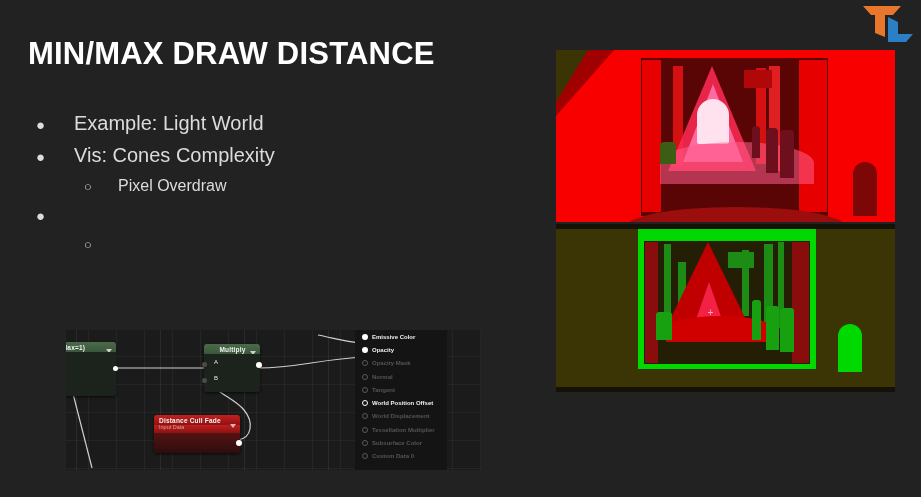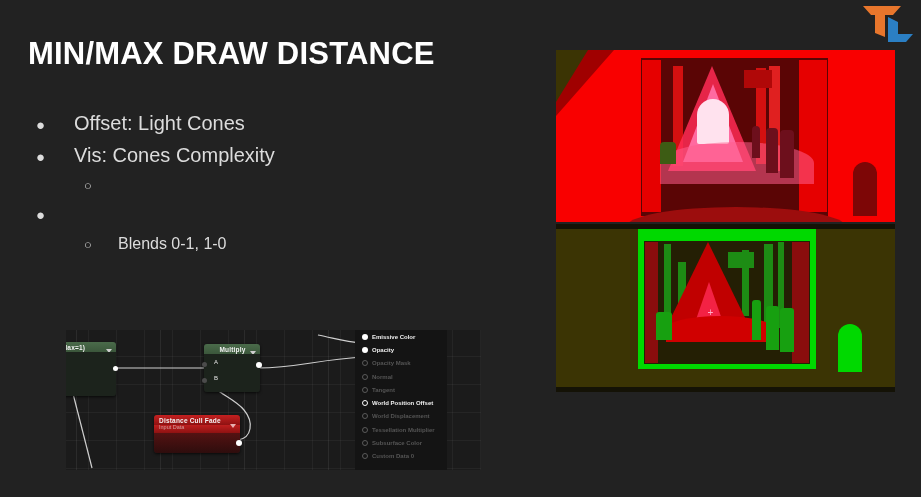--- a/index.html
+++ b/index.html
@@ -385,39 +385,39 @@
       <polygon points="31,13 41,18 41,30 56,30 49,38 31,38" fill="#2b7fc4"></polygon>
     </svg>
   </div>
 
   <div id="title">MIN/MAX DRAW DISTANCE</div>
 
   <div id="bullets">
 
     <div class="bullet-row lvl1">
       <span class="marker">●</span>
-      <span class="btext">Offset: Light Cones</span>
+      <span class="btext">Example: Light World</span>
     </div>
 
     <div class="bullet-row lvl1">
       <span class="marker">●</span>
       <span class="btext">Vis: Cones Complexity</span>
     </div>
 
     <div class="bullet-row lvl2">
       <span class="marker">○</span>
+      <span class="btext">Pixel Overdraw</span>
     </div>
 
     <div class="bullet-row lvl1">
       <span class="marker">●</span>
     </div>
 
     <div class="bullet-row lvl2">
       <span class="marker">○</span>
-      <span class="btext">Blends 0-1, 1-0</span>
     </div>
 
   </div>
 
   <div id="viewports">
 
     <div class="vp" id="vp-top">
       <div class="t-letterbox-top"></div>
       <div class="t-bg"></div>
       <div class="t-corner-dark"></div>

